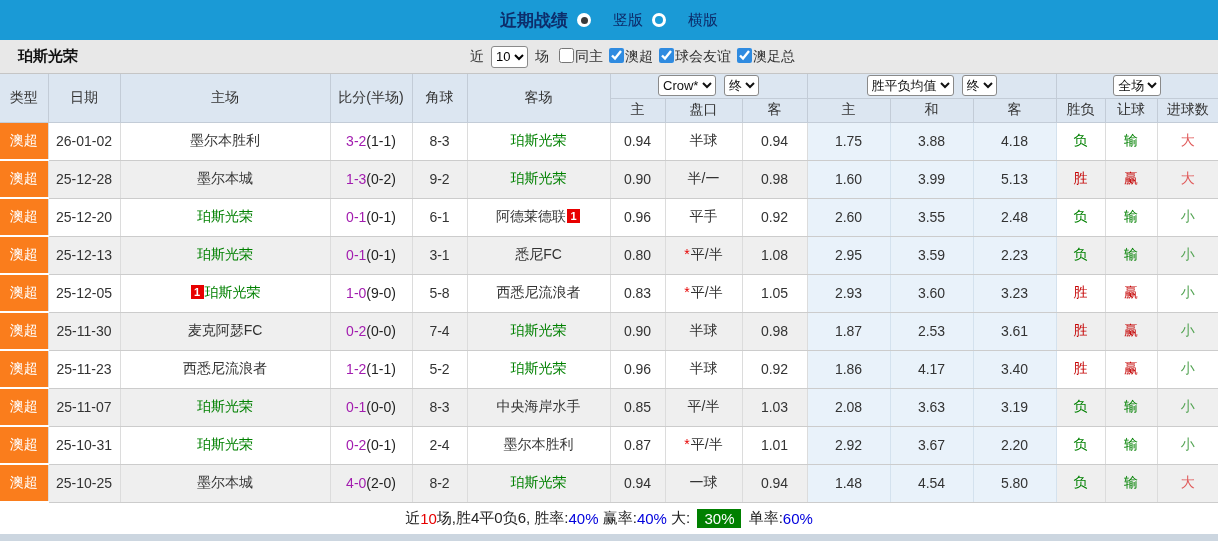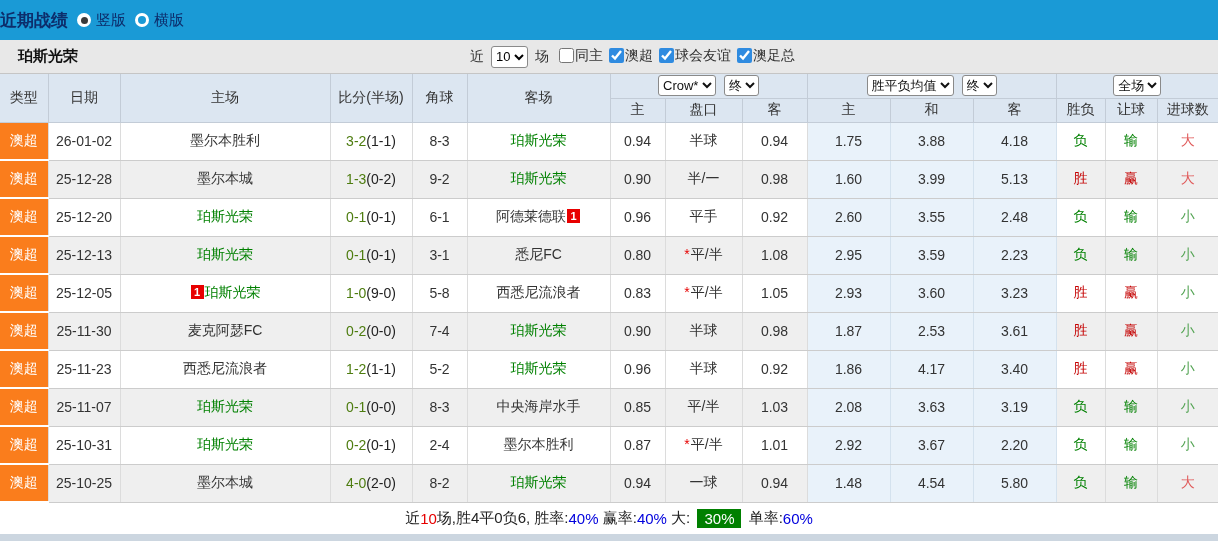--- a/index.html
+++ b/index.html
@@ -4,40 +4,40 @@
 <style>
   * { box-sizing: border-box; margin: 0; padding: 0; }
   html,body { width: 1218px; }
   body {
     font-family: "Liberation Sans", "DejaVu Sans", sans-serif;
     background: #fff; color: #222; font-size: 14px;
   }
   
   .topbar {
     height: 40px; background: #1a9ad6;
-    display: flex; align-items: center; gap: 9px;
+    display: flex; align-items: center; justify-content: center; gap: 9px;
   }
   .topbar .title { color: #0d2d6b; font-weight: bold; font-size: 17px; }
-  .radio-group { display: flex; align-items: center; gap: 5px; cursor: pointer; }
+  .radio-group { display: flex; align-items: center; gap: 22px; cursor: pointer; }
   .radio-label { color: #0d2d6b; font-size: 15px; }
   .radio { width: 14px; height: 14px; border-radius: 50%; background: #fff;
            display: inline-flex; align-items: center; justify-content: center; }
   .radio .dot { width: 7px; height: 7px; border-radius: 50%; background: #3a3a3a; }
   .radio.unchecked { background: transparent; border: 3px solid #fff; }
   
   .filterbar {
     height: 34px; background: #e8e8e8; border-bottom: 1px solid #c5c5c5;
     position: relative; display: flex; align-items: center; justify-content: center;
   }
   .team-title { position: absolute; left: 18px; font-weight: bold; font-size: 15px; color: #111; }
   .filters { display: flex; align-items: center; gap: 4px; font-size: 14px; color: #333;
              position: absolute; left: 470px; }
   .filters select { height: 22px; font-size: 13px; border: 1px solid #8a8a8a;
                     border-radius: 3px; background: #fff; margin: 0 3px; }
-  .filters label.cb { display: inline-flex; align-items: center; margin-left: 6px; cursor: pointer; }
+  .filters label.cb { display: inline-flex; align-items: flex-start; margin-left: 6px; cursor: pointer; }
   .filters input[type="checkbox"] { width: 15px; height: 15px; accent-color: #2f8be0; margin-right: 1px; }
   
   table { width: 1218px; border-collapse: collapse; table-layout: fixed; }
   thead th { background: #dce6f1; font-weight: normal; font-size: 14px; color: #333;
              border-right: 1px solid #c3ccd7; border-bottom: 1px solid #c3ccd7; }
   thead tr.h1 th { height: 24px; }
   thead tr.h2 th { height: 24px; }
   thead th:last-child { border-right: none; }
   .sel-wrap { display: flex; align-items: center; justify-content: center; gap: 8px; border-radius: 10px; }
   .hdr-select { height: 21px; font-size: 13px; border: 1px solid #8a8a8a;
@@ -45,21 +45,21 @@
   tbody td { height: 38px; text-align: center; font-size: 14px; color: #333;
              border-right: 1px solid #dcdcdc; border-bottom: 1px solid #cccccc;
              overflow: hidden; white-space: nowrap; }
   tbody td:last-child { border-right: none; }
   tbody tr.odd  td { background: #ffffff; }
   tbody tr.even td { background: #efefef; }
   tbody td.c-type { background: #fa7d1c !important; color: #fff;
                     border-bottom: 2px solid #fff; font-size: 14px; }
   tbody td.c-avg { background: #e9f2fa !important; border-right: 1px solid #d4e2ee; }
   .green-team { color: #008000; }
-  .score-main { color: #4d7c0f; }
+  .score-main { color: #a21caf; }
   .score-half { color: #222; }
   .star { color: #e60000; margin-right: 1px; }
   .badge { display: inline-block; background: #e80000; color: #fff; font-size: 11px;
            font-weight: bold; width: 13px; height: 14px; line-height: 14px;
            text-align: center; vertical-align: 1px; margin: 0 1px; }
   .t-red { color: #c40000; }
   .t-green { color: #008000; }
   .t-red2 { color: #e05a5a; }
   .t-green2 { color: #54a454; }
   

